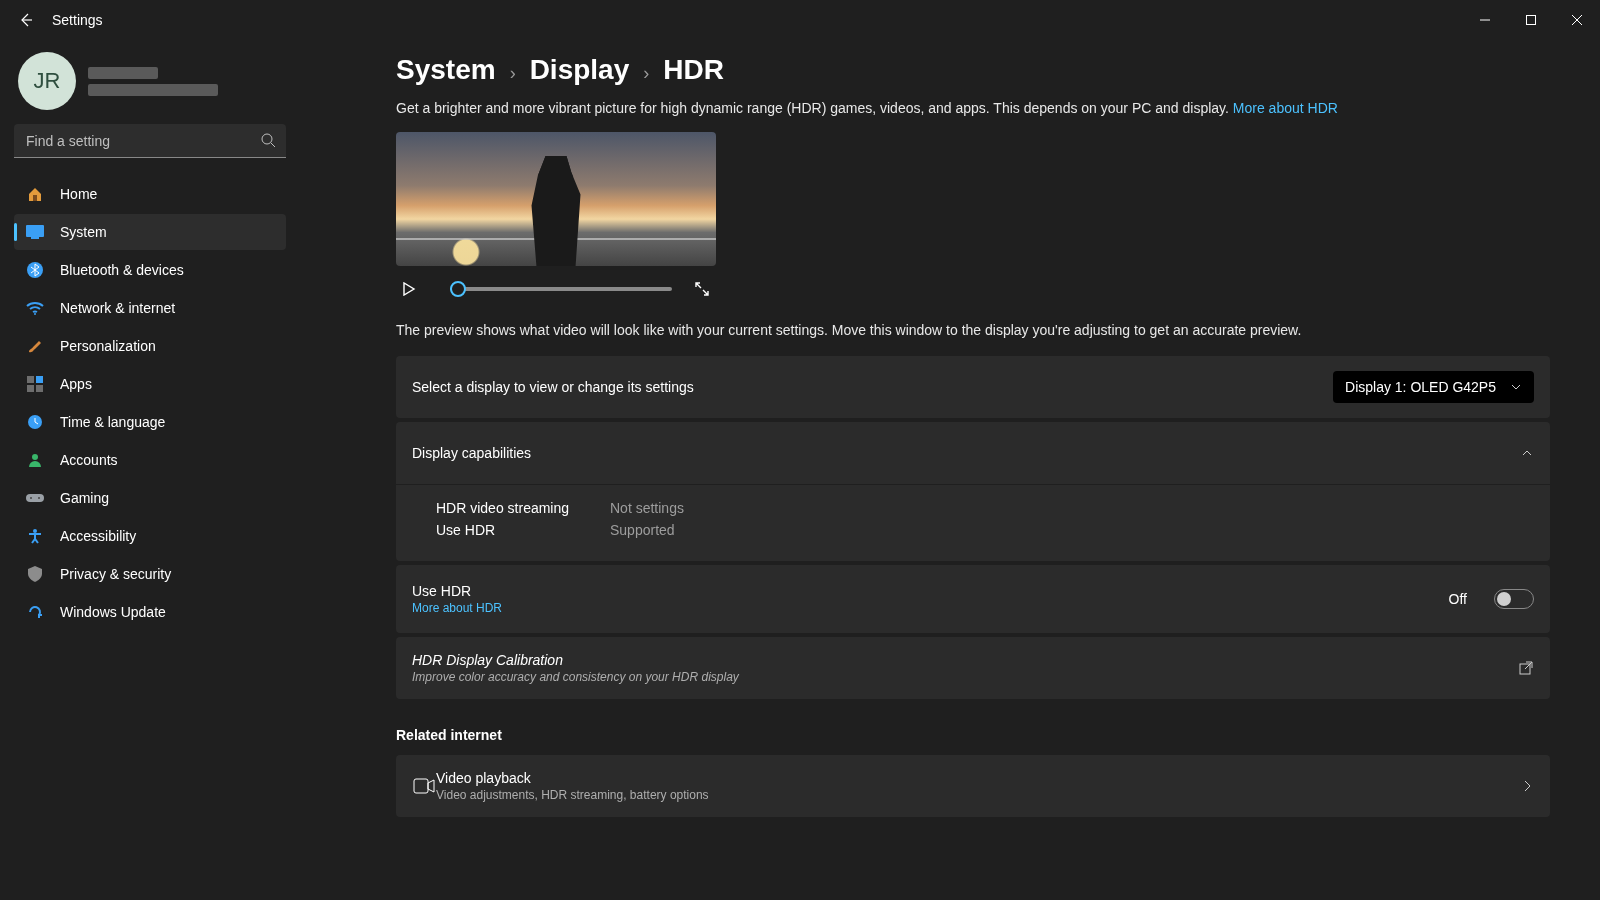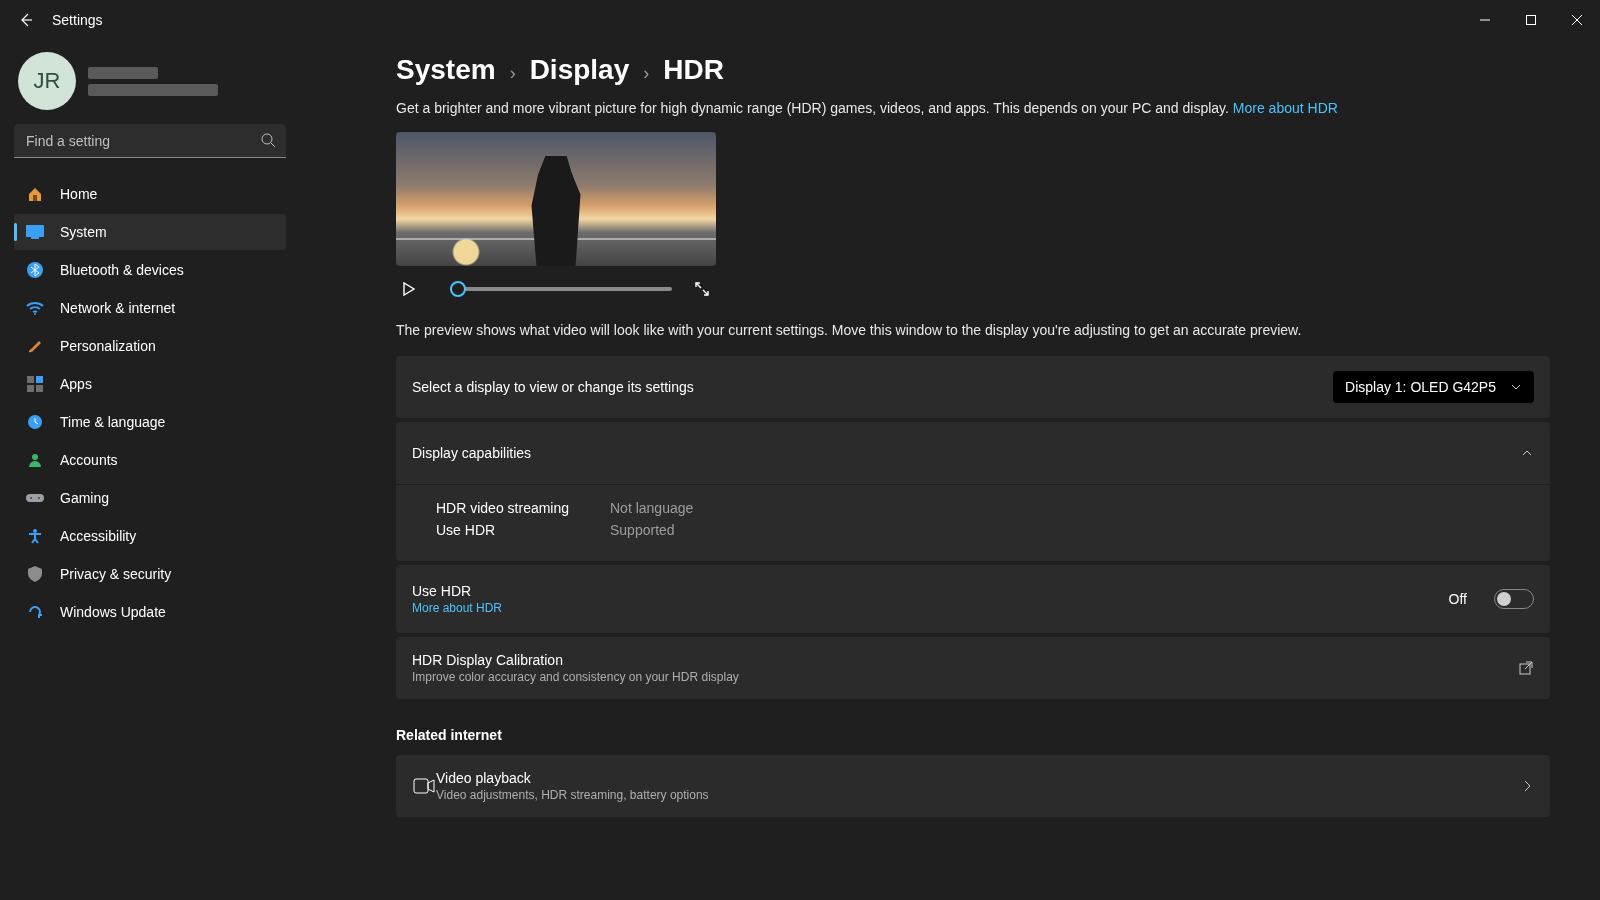--- a/index.html
+++ b/index.html
@@ -304,21 +304,21 @@
         <span class="chev">
             <svg width="14" height="14" viewBox="0 0 14 14">
               <path d="M3 9l4-4 4 4" stroke="#ccc" fill="none"></path>
             </svg>
           </span>
       </div>
       <div style="height:1px;background:#1f1f1f;"></div>
       <div class="cap-body">
         <div class="cap-row">
             <span class="cap-key">HDR video streaming</span>
-            <span class="cap-val">Not language</span>
+            <span class="cap-val">Not settings</span>
           </div>
         <div class="cap-row">
             <span class="cap-key">Use HDR</span>
             <span class="cap-val">Supported</span>
           </div>
       </div>
     </div>
 
     <div class="card row" style="height:68px;">
       <div>
@@ -326,21 +326,21 @@
         <div class="sub"><a href="#">More about HDR</a></div>
       </div>
       <div class="toggle">
         <span class="state">Off</span>
         <div class="switch">
             <div class="knob"></div>
           </div>
       </div>
     </div>
 
-    <div class="card row" style="height:62px;">
+    <div class="card row" style="height:62px;font-style:italic;">
       <div>
         <div class="label">HDR Display Calibration</div>
         <div class="sub">Improve color accuracy and consistency on your HDR display</div>
       </div>
       <span>
           <svg width="16" height="16" viewBox="0 0 16 16">
             <rect x="2" y="4" width="10" height="10" stroke="#ccc" fill="none"></rect>
             <path d="M8 2h6v6M14 2L7 9" stroke="#ccc" fill="none"></path>
           </svg>
         </span>

